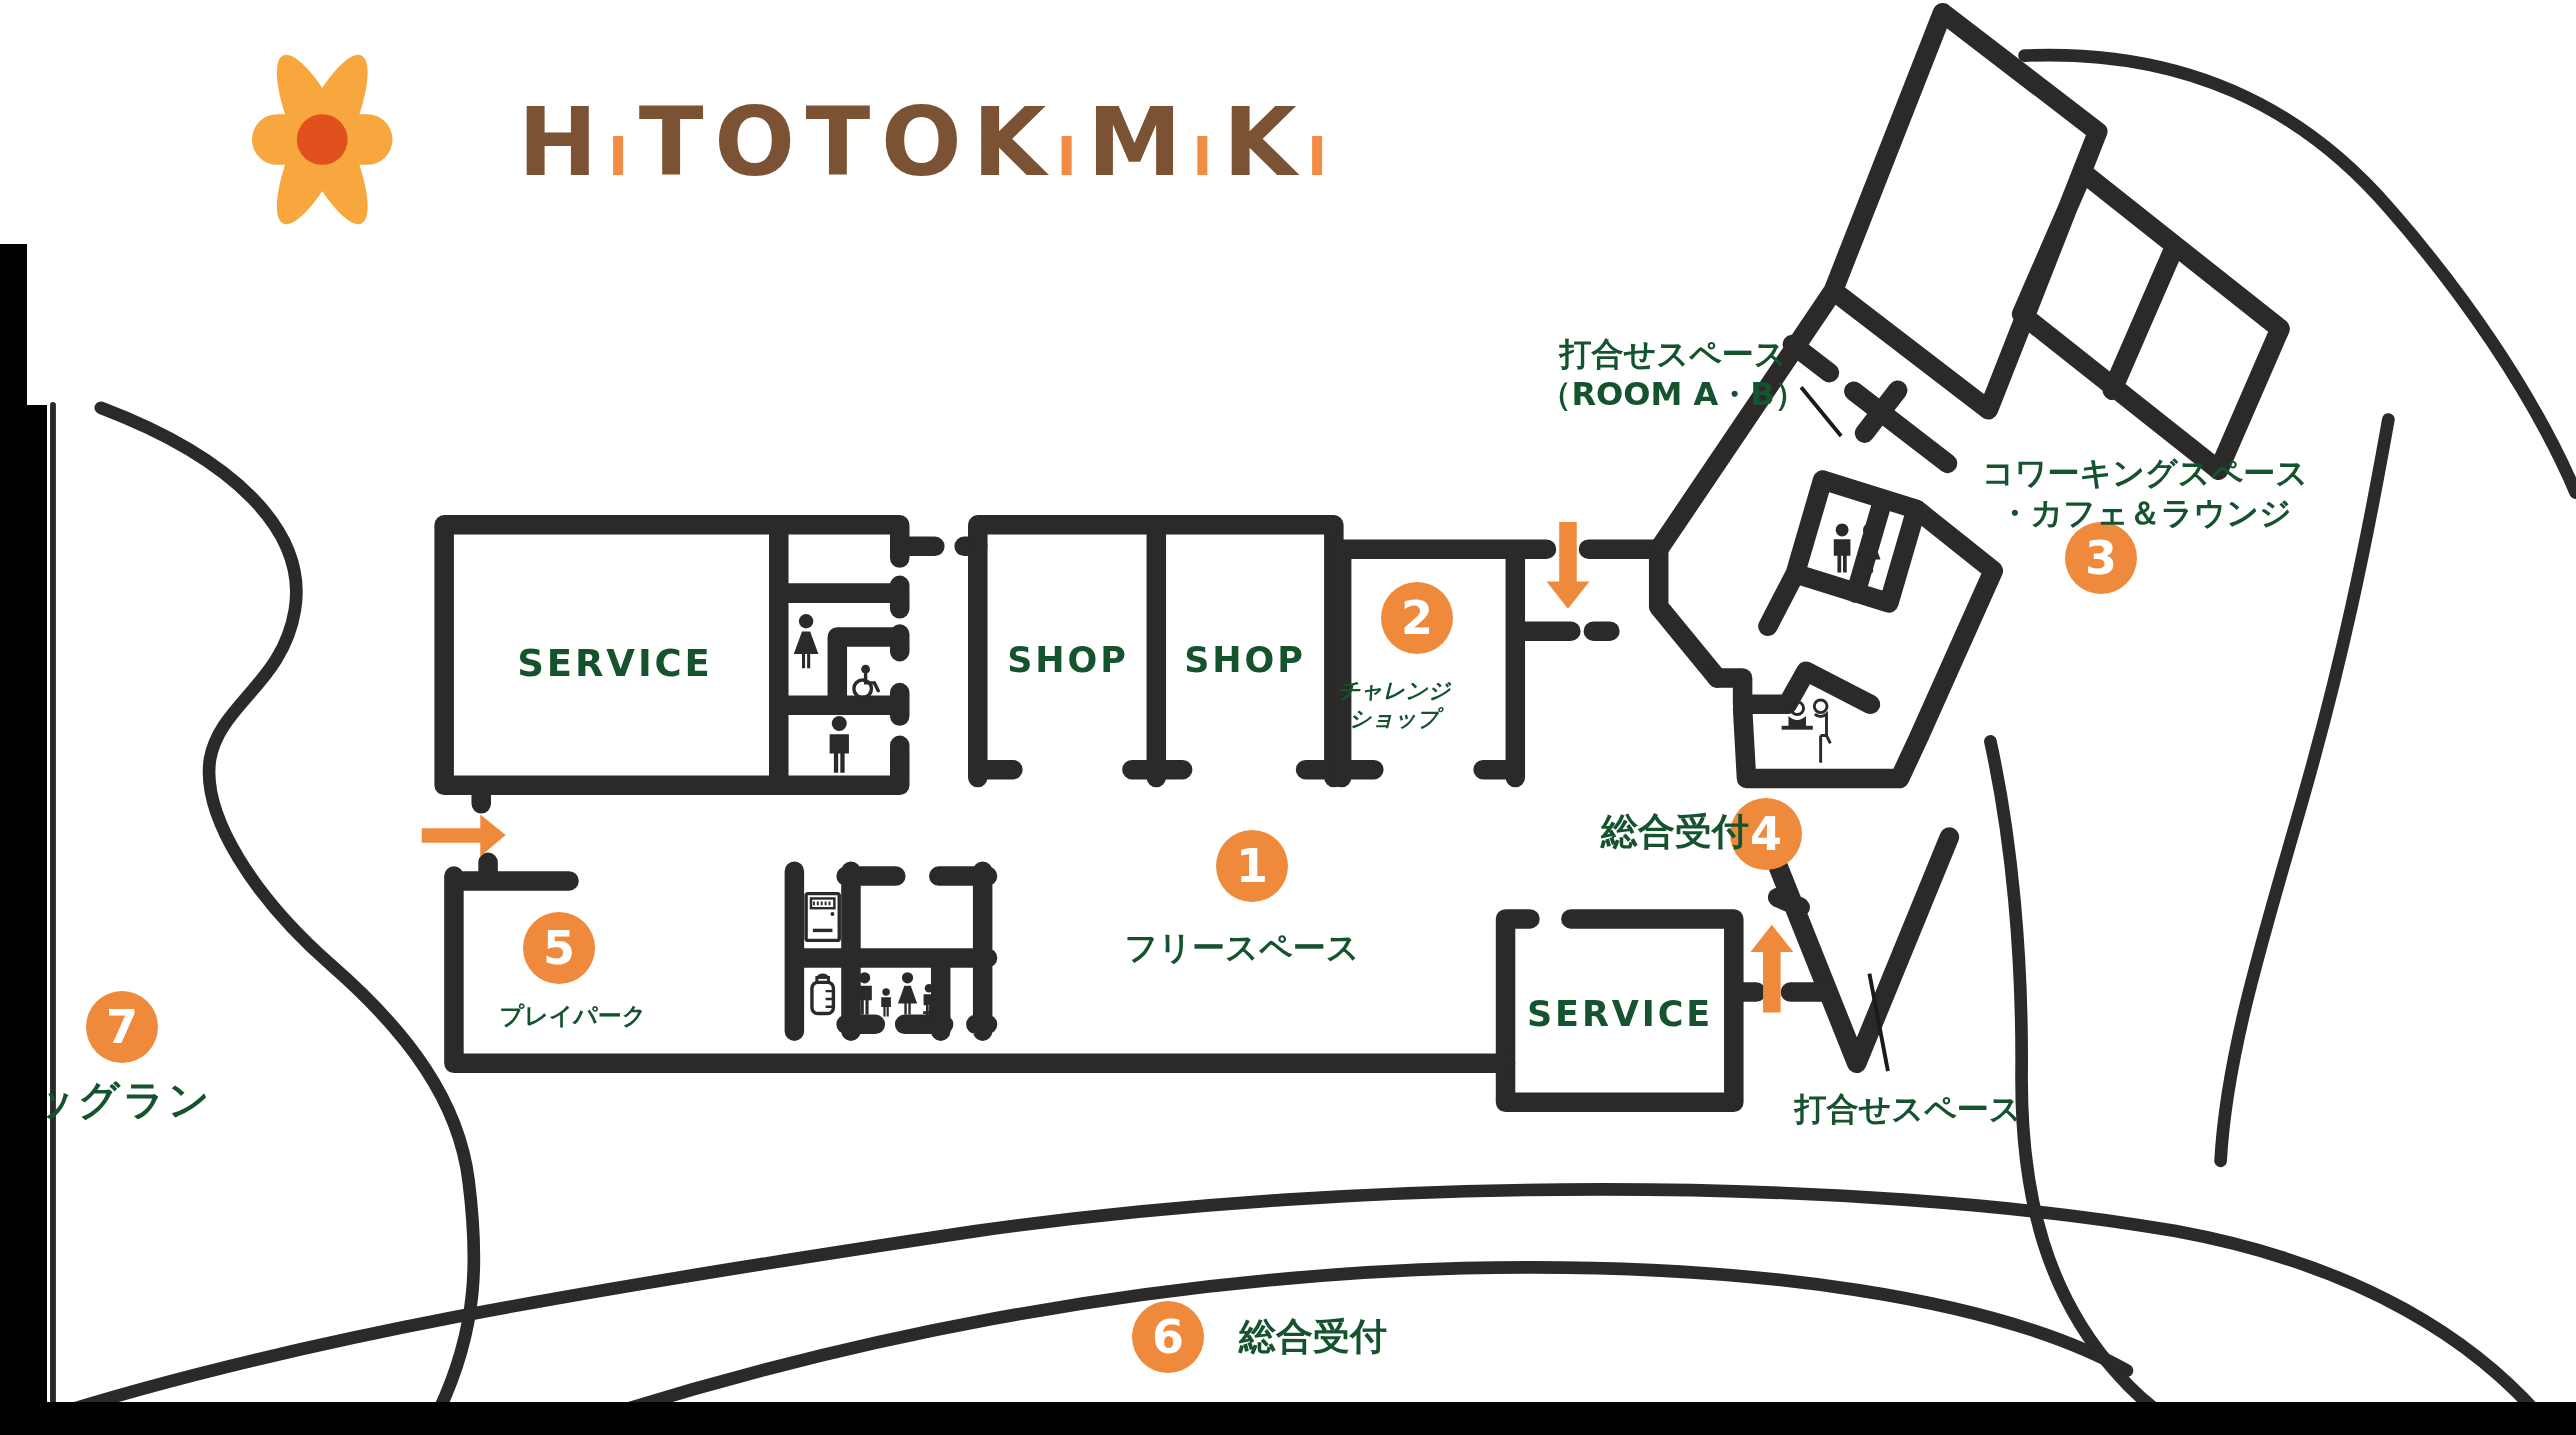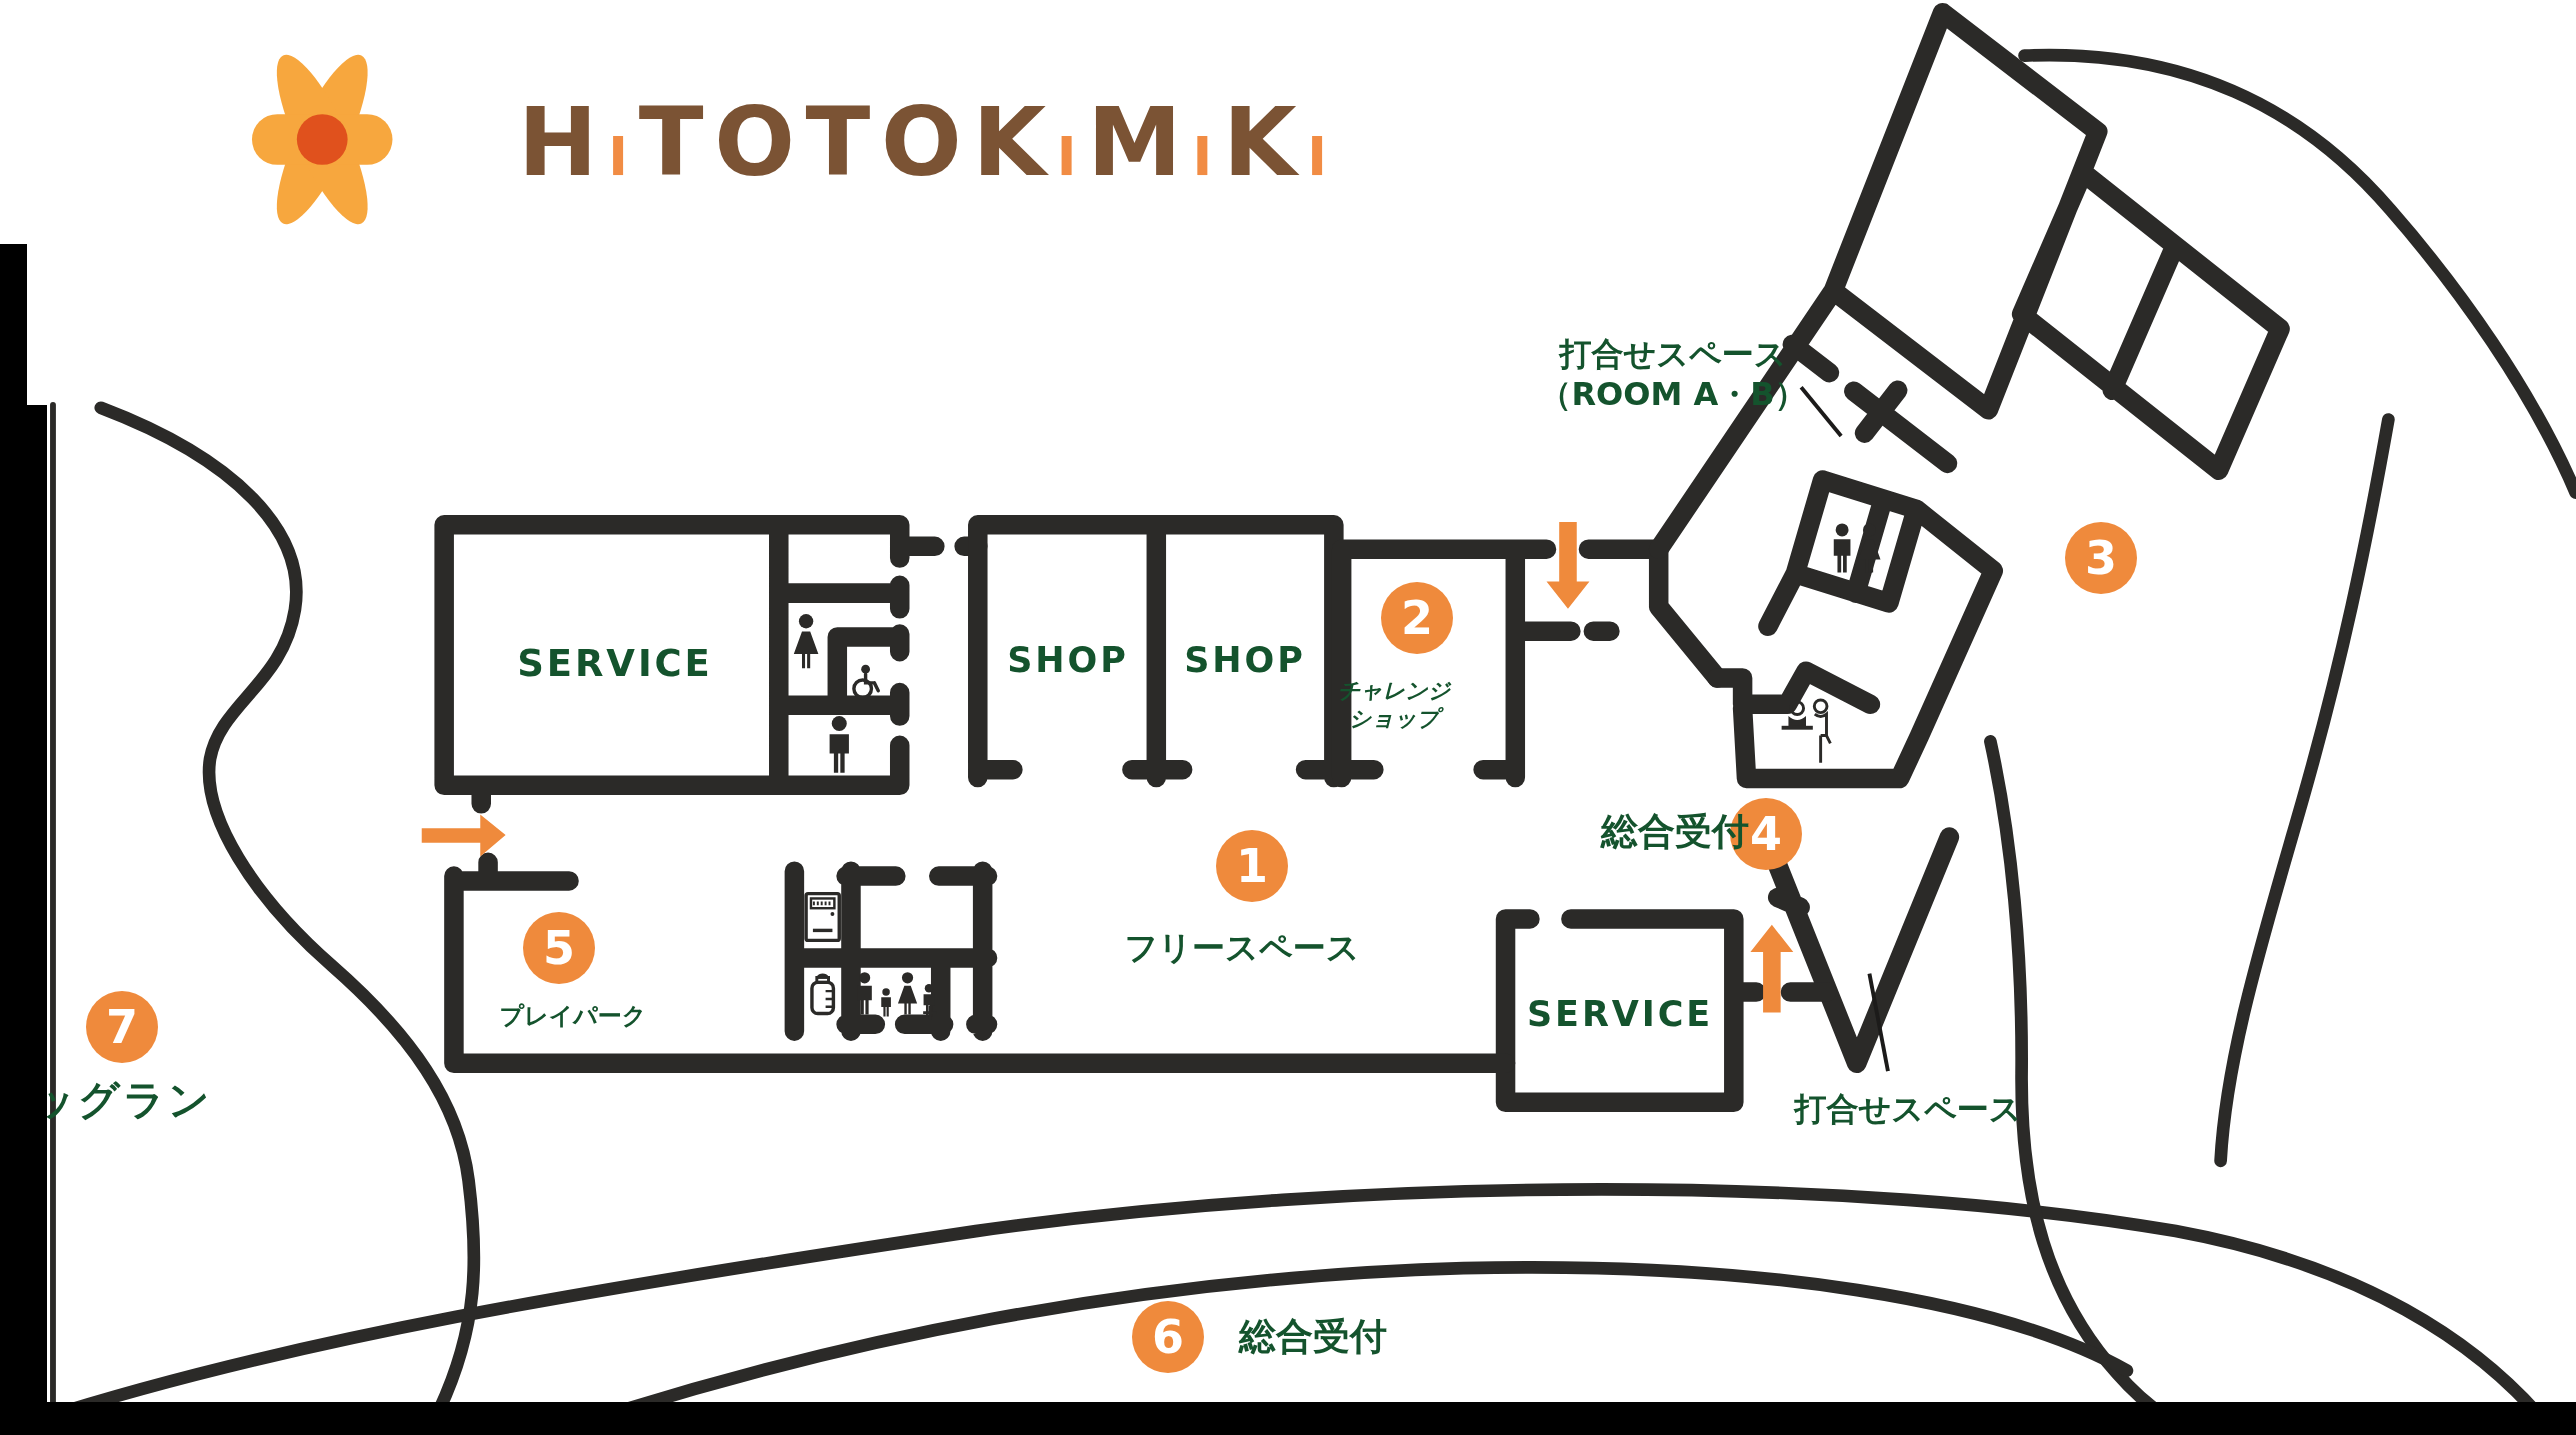--- a/index.html
+++ b/index.html
@@ -159,20 +159,24 @@
   <div class="marker" style="left:1766px;top:834px;">4</div>
   <div class="marker" style="left:559px;top:948px;">5</div>
   <div class="marker" style="left:1168px;top:1337px;">6</div>
   <div class="marker" style="left:122px;top:1027px;">7</div>
 
   <div class="label" style="left:1242px;top:932px;font-size:33px;margin-top:16px;">フリースペース</div>
   <div class="label" style="left:1394px;top:704px;font-size:22px;font-style:italic;">
     <div>チャレンジ</div>
     <div>ショップ</div>
   </div>
+  <div class="label" style="left:2145px;top:493px;font-size:32px;">
+    <div>コワーキングスペース</div>
+    <div>・カフェ＆ラウンジ</div>
+  </div>
   <div class="label" style="left:1645px;top:832px;font-size:37px;margin-left:30px;">総合受付</div>
   <div class="label" style="left:573px;top:1016px;font-size:24px;">プレイパーク</div>
   <div class="label lleft" style="left:1239px;top:1337px;font-size:37px;">総合受付</div>
   <div class="label lleft" style="left:-11.7px;top:1101px;font-size:41px;letter-spacing:2.9px;">ドッグラン</div>
 
   <div class="label" style="left:1673px;top:374px;font-size:32px;">
     <div>打合せスペース</div>
     <div>（ROOM A・B）</div>
   </div>
   <div class="label" style="left:1908px;top:1109px;font-size:32px;">打合せスペース</div>

